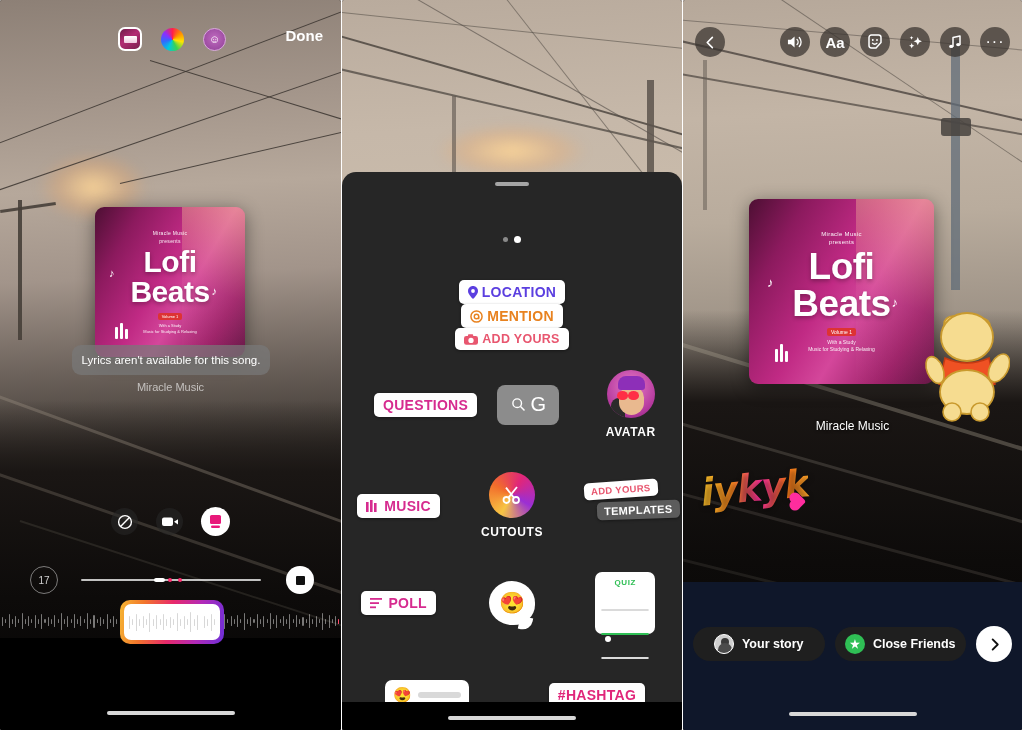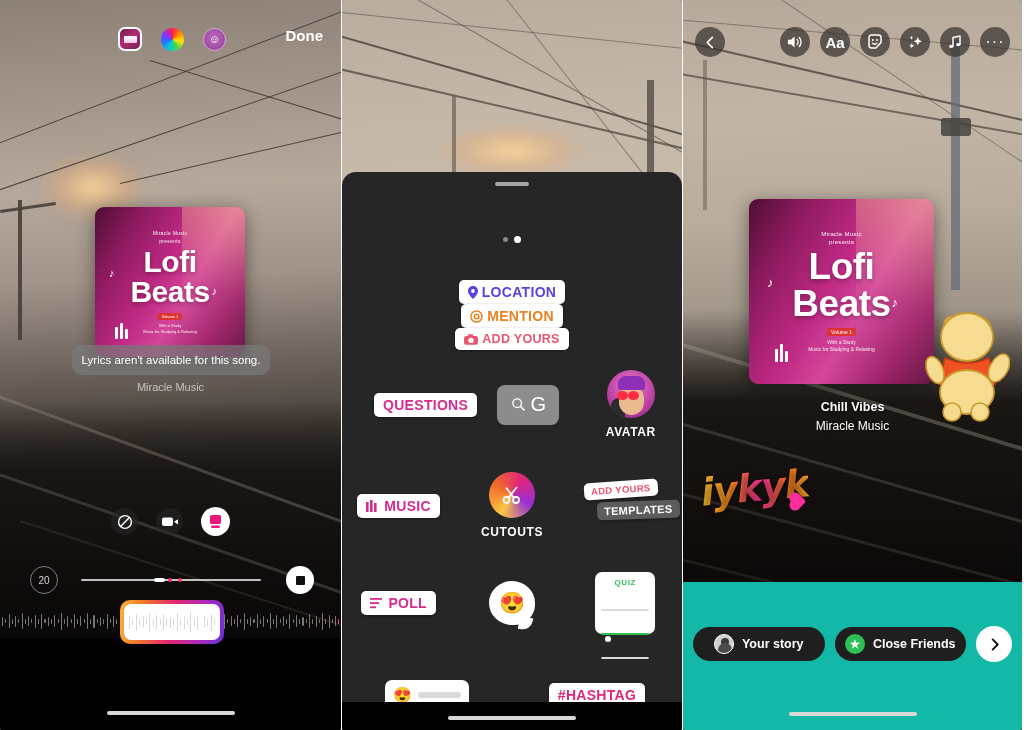--- a/index.html
+++ b/index.html
@@ -173,21 +173,21 @@
           font-size:38px; font-weight:900; font-style:italic; letter-spacing:-1px;
           background:linear-gradient(100deg,#ffd02e 0%,#ff8a1f 30%,#ff2d9e 55%,#ff7a1a 78%,#ffb02e 100%);
           -webkit-background-clip:text; background-clip:text; color:transparent;
           text-shadow:0 2px 5px rgba(0,0,0,.35); transform:rotate(-5deg); font-family:"DejaVu Sans", sans-serif; }
   .heartdot{ position:absolute; left:110px; top:496px; width:11px; height:11px; z-index:9;
              background:#ff2d9e; transform:rotate(-45deg);
              border-radius:0 0 3px 0; }
   .heartdot::before,.heartdot::after{ content:""; position:absolute; width:11px; height:11px;
              background:#ff2d9e; border-radius:50%; }
   .heartdot::before{ left:-5.5px; } .heartdot::after{ top:-5.5px; }
-  .p3-bottom{ position:absolute; left:0; right:0; bottom:0; height:148px; background:#14b8a6; z-index:14; }
+  .p3-bottom{ position:absolute; left:0; right:0; bottom:0; height:148px; background:#0f172a; z-index:14; }
   .shbar{ position:absolute; left:10px; right:10px; top:44px; display:flex; align-items:center; gap:10px; }
   .shbtn{ flex:1; height:34px; border-radius:19px; background:#1f1f1f; display:flex;
           align-items:center; justify-content:center; gap:8px; color:#fff; font-size:12.5px; font-weight:700; }
   .ava-s{ width:20px; height:20px; border-radius:50%; overflow:hidden; position:relative;
           background:#cfcfcf; border:1px solid #fff; }
   .ava-s::after{ content:""; position:absolute; left:3px; bottom:0; width:14px; height:10px;
                  border-radius:7px 7px 0 0; background:#4b4b4b; }
   .ava-s::before{ content:""; position:absolute; left:6px; top:3px; width:8px; height:8px;
                   border-radius:50%; background:#3a3a3a; }
   .cf{ width:20px; height:20px; border-radius:50%; background:#2fbf55;
@@ -271,21 +271,21 @@
           </svg>
       </div>
       <div class="md sel">
         <svg width="15" height="16" viewBox="0 0 15 16">
             <rect x="2" y="1" width="11" height="9" rx="1.6" fill="#e8187a"></rect>
             <rect x="3" y="11.6" width="9" height="2.4" rx="1.2" fill="#e8187a"></rect>
           </svg>
       </div>
     </div>
 
-    <div class="dur">20</div>
+    <div class="dur">17</div>
     <div class="scrub">
       <div class="knob"></div>
       <div class="dot" style="left:87px;"></div>
       <div class="dot" style="left:97px;"></div>
     </div>
     <div class="stopb">
         <i></i>
       </div>
 
     <div class="wavewrap">
@@ -679,21 +679,20 @@
         <ellipse cx="62" cy="37" rx="26" ry="24" fill="#f6dc90" stroke="#c99a2e" stroke-width="1.8"></ellipse>
         <path d="M40 58 q22 10 44 0 l6 26 q-25 12 -56 0 z" fill="#ef5123" stroke="#c43a12" stroke-width="1.6"></path>
         <ellipse cx="62" cy="92" rx="27" ry="22" fill="#f6dc90" stroke="#c99a2e" stroke-width="1.8"></ellipse>
         <ellipse cx="94" cy="68" rx="9" ry="15" fill="#f6dc90" stroke="#c99a2e" stroke-width="1.6" transform="rotate(28 94 68)"></ellipse>
         <ellipse cx="30" cy="70" rx="8" ry="14" fill="#f6dc90" stroke="#c99a2e" stroke-width="1.6" transform="rotate(-22 30 70)"></ellipse>
         <ellipse cx="47" cy="112" rx="9" ry="9" fill="#f6dc90" stroke="#c99a2e" stroke-width="1.6"></ellipse>
         <ellipse cx="75" cy="112" rx="9" ry="9" fill="#f6dc90" stroke="#c99a2e" stroke-width="1.6"></ellipse>
       </svg>
     </div>
 
-    <div class="p3-title" style="top:400px;">Chill Vibes</div>
     <div class="p3-sub" style="top:419px;">Miracle Music</div>
 
     <div class="iykyk">iykyk</div>
     <div class="heartdot"></div>
 
     <div class="p3-bottom">
       <div class="shbar">
         <div class="shbtn">
           <span class="ava-s"></span>
           <span>Your story</span>

